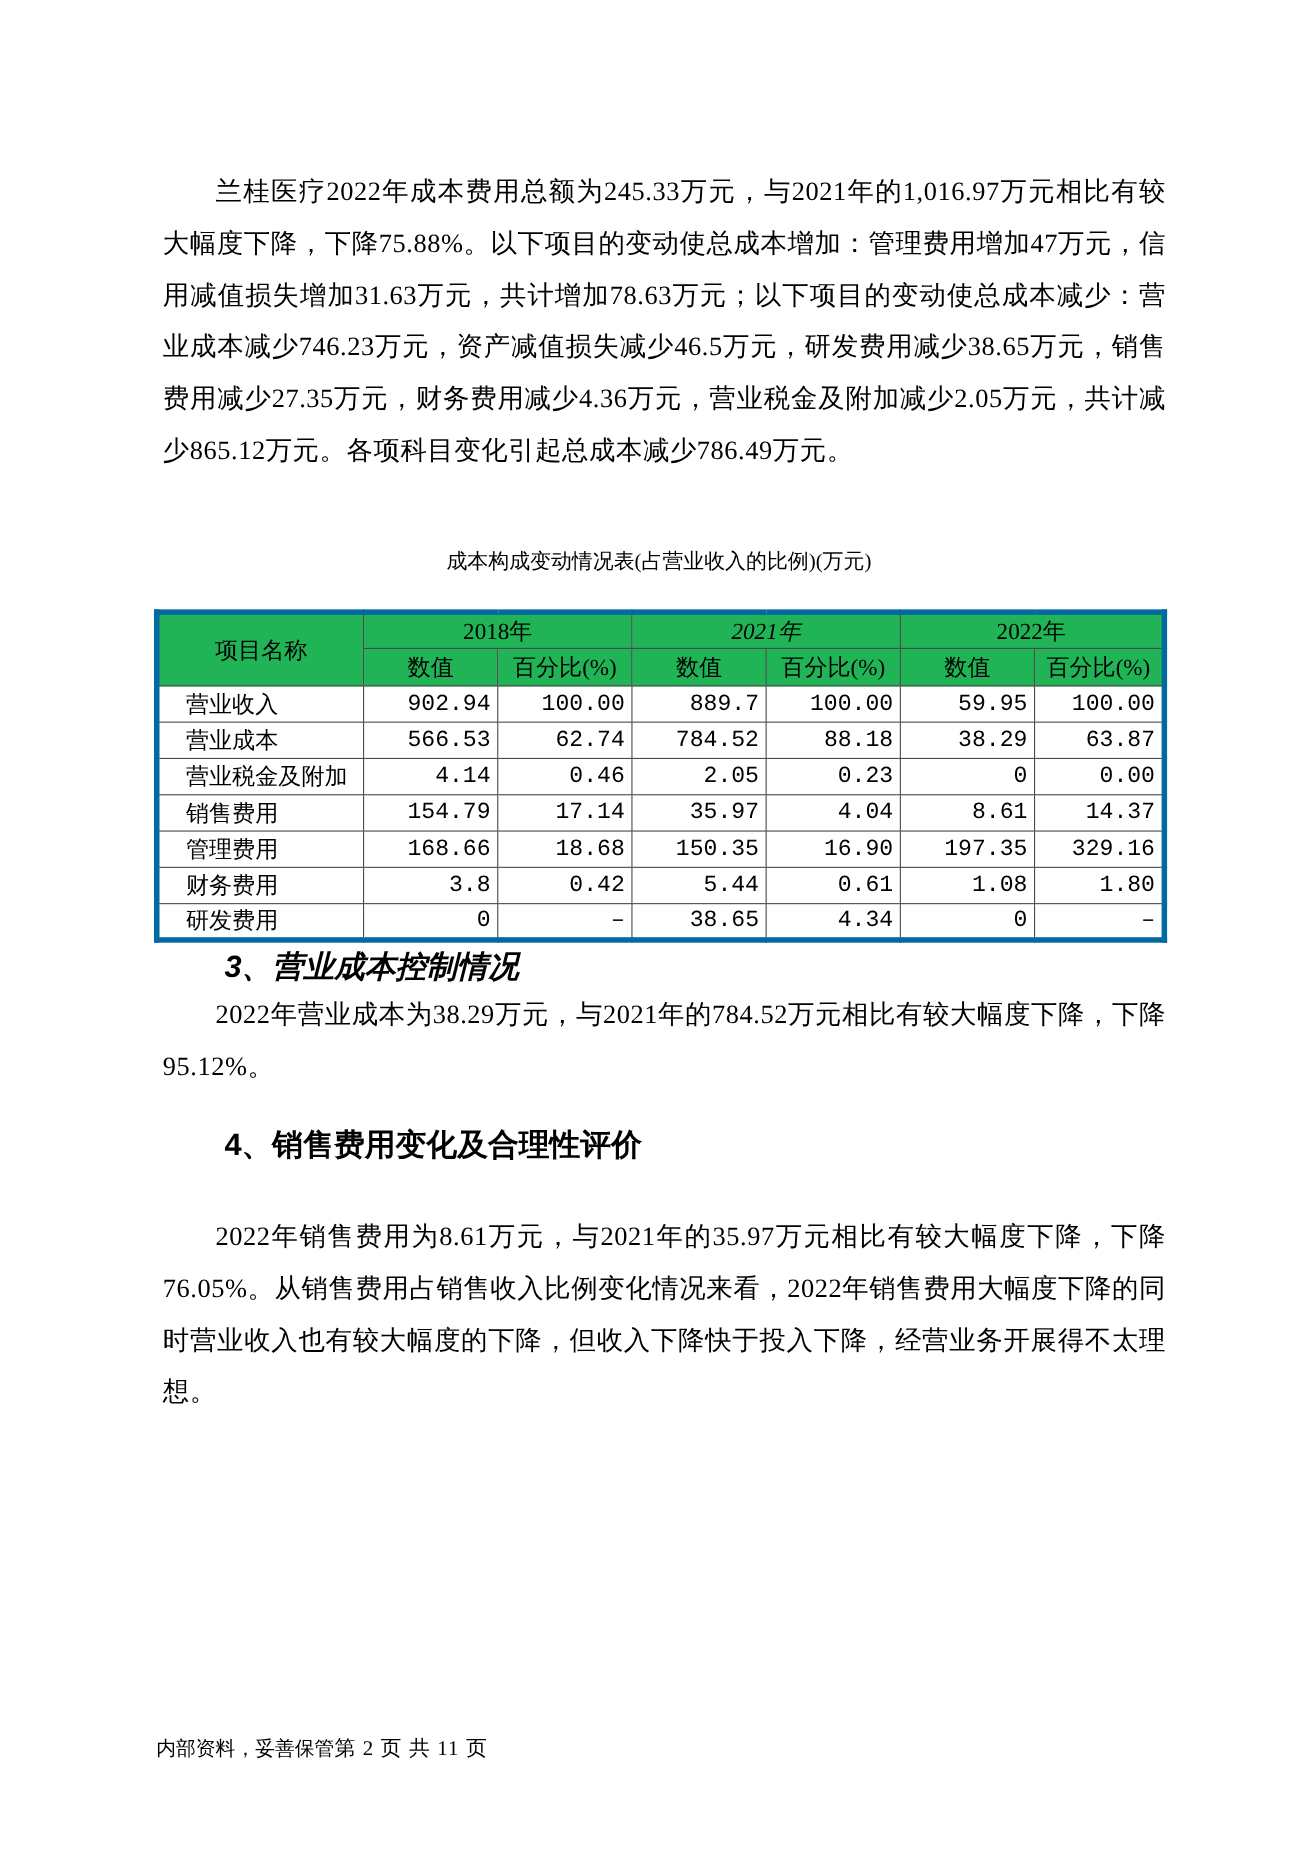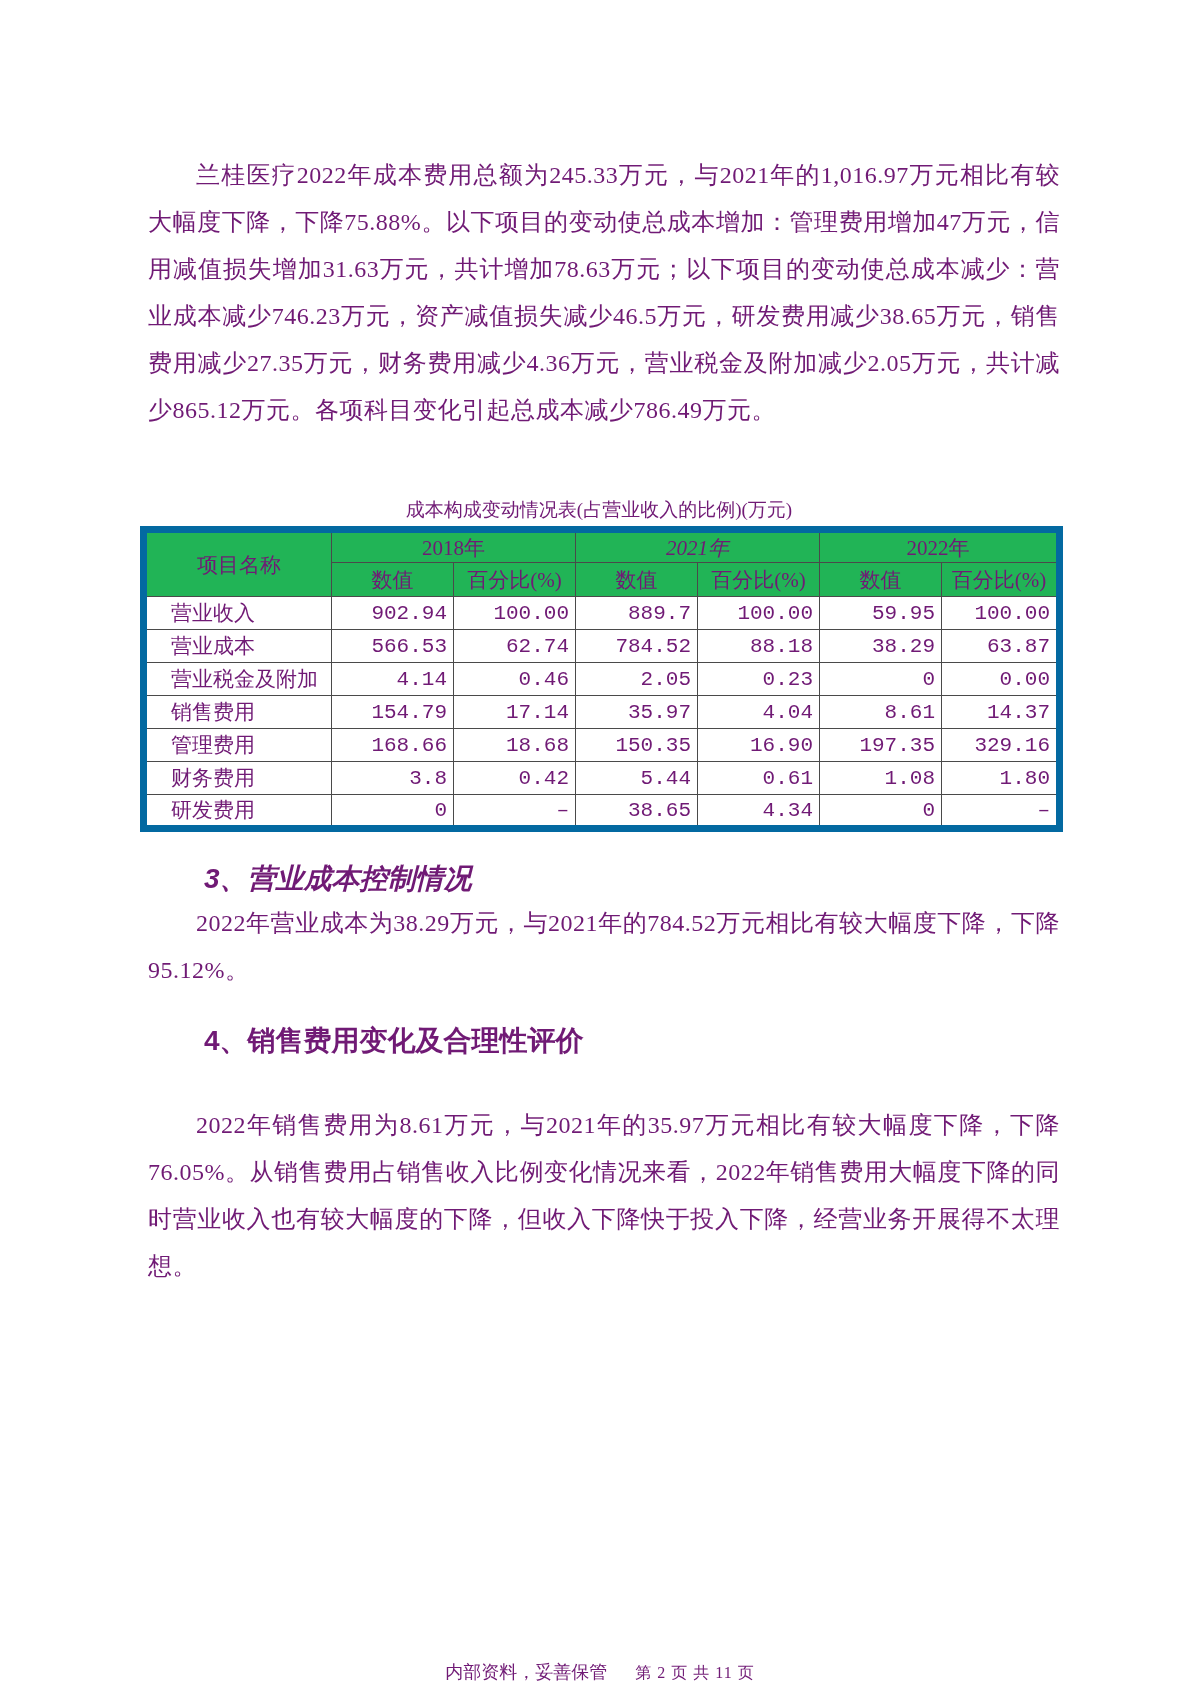--- a/index.html
+++ b/index.html
@@ -5,21 +5,21 @@
   html, body {
     margin: 0;
     padding: 0;
     background: #ffffff;
   }
   .page {
     position: relative;
     width: 1191px;
     height: 1684px;
     background: #ffffff;
-    color: #701a75;
+    color: #000000;
     font-family: "Liberation Serif", "DejaVu Serif", serif;
     overflow: hidden;
   }
   .body-para {
     position: absolute;
     left: 148px;
     width: 912px;
     font-size: 24px;
     line-height: 47px;
     text-align: justify;
@@ -40,21 +40,21 @@
     top: 526px;
     left: 140px;
     width: 918px;
     border-collapse: collapse;
     table-layout: fixed;
     font-size: 21px;
   }
   table.cost-table, table.cost-table td, table.cost-table th {
     border: 1px solid #4a4a4a;
   }
-  table.cost-table { border: 7px solid #0369a1; }
+  table.cost-table { border: 5px solid #0369a1; margin-top: 28px; }
   table.cost-table th {
     font-weight: normal;
     text-align: center;
     padding: 0;
   }
   table.cost-table .hrow { height: 33px; }
   table.cost-table .hrow2 { height: 34px; }
   table.cost-table tbody tr { height: 33px; }
   table.cost-table td.item {
     text-align: left;
@@ -74,35 +74,34 @@
     font-family: "Liberation Sans", "DejaVu Sans", sans-serif;
     font-weight: bold;
     font-size: 28px;
   }
   #heading-3 { top: 860px; font-style: italic; }
   #para-3 { top: 876px; }
   #heading-4 { top: 1022px; }
   #para-4 { top: 1078px; }
   .footer {
     position: absolute;
-    top: 1660px;
+    top: 1576px;
     left: 142px;
     width: 916px;
     display: flex;
-    justify-content: center;
+    justify-content: flex-start;
     align-items: baseline;
   }
   .footer-left {
     font-family: "Liberation Sans", "DejaVu Sans", sans-serif;
     font-size: 18px;
   }
   .footer-right {
-    font-size: 16px;
+    font-size: 19px;
     letter-spacing: 1px;
-    margin-left: 28px;
   }
 </style>
 </head>
 <body>
 
 <div class="page">
 
   <p id="para-1" class="body-para">兰桂医疗2022年成本费用总额为245.33万元，与2021年的1,016.97万元相比有较大幅度下降，下降75.88%。以下项目的变动使总成本增加：管理费用增加47万元，信用减值损失增加31.63万元，共计增加78.63万元；以下项目的变动使总成本减少：营业成本减少746.23万元，资产减值损失减少46.5万元，研发费用减少38.65万元，销售费用减少27.35万元，财务费用减少4.36万元，营业税金及附加减少2.05万元，共计减少865.12万元。各项科目变化引起总成本减少786.49万元。</p>
 
   <div class="table-title">成本构成变动情况表(占营业收入的比例)(万元)</div>

